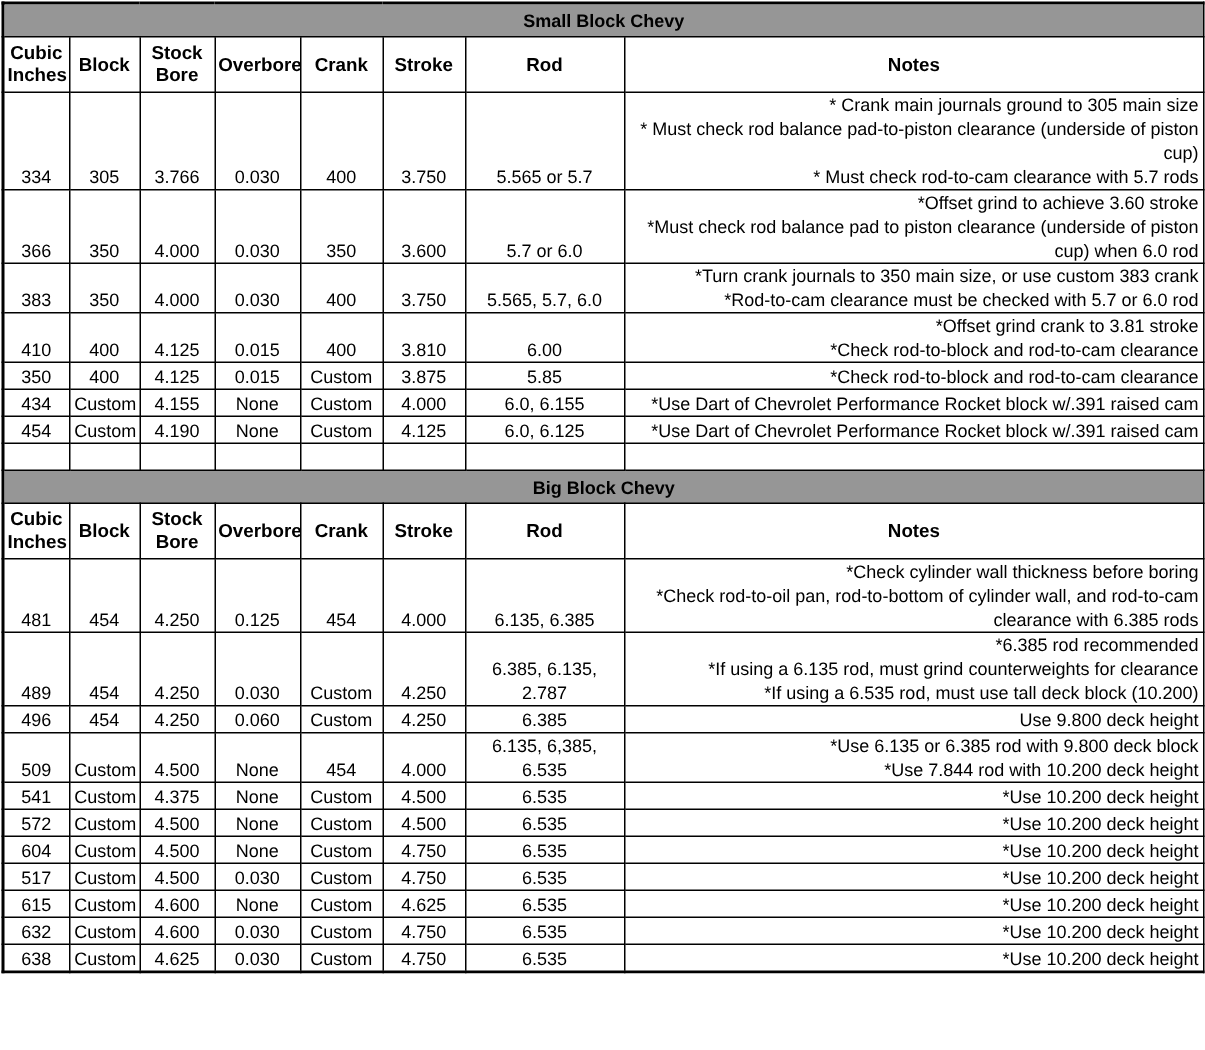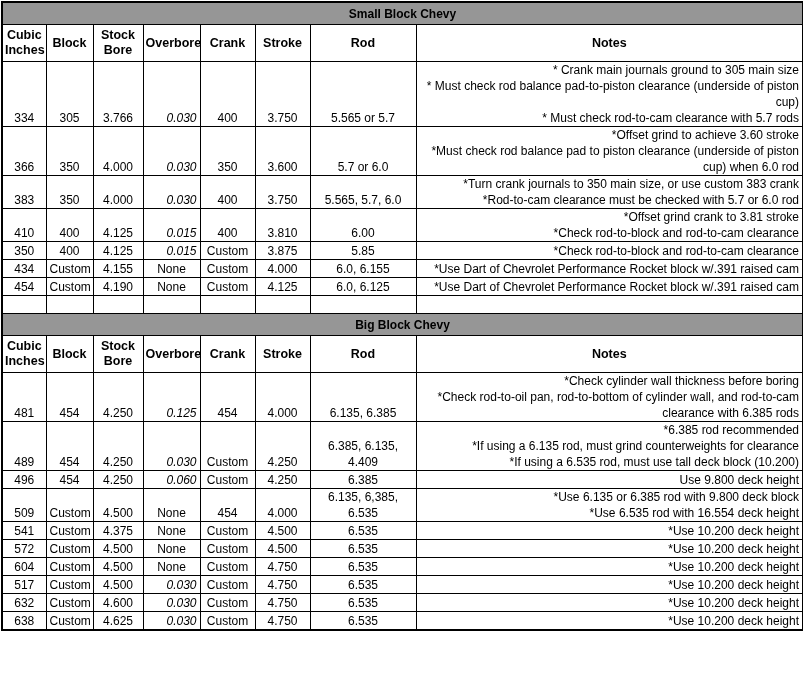--- a/index.html
+++ b/index.html
@@ -46,21 +46,21 @@
     height: 36px;
     padding: 0 2px;
     line-height: 15px;
   }
   
   tr.row td {
     height: 17px;
     vertical-align: bottom;
   }
   td.c-center { text-align: center; }
-  td.c-right  { text-align: right; font-style: italic; }
+  td.c-right  { text-align: center; }
   td.cell-notes { text-align: right; }
   td.cell-notes .note-line { line-height: 16px; }
   tr.empty td { height: 17px; }
 </style>
 </head>
 <body>
 
 <div class="sheet">
   <table class="grid">
     <colgroup>
@@ -212,21 +212,21 @@
             <div class="note-line">*Check rod-to-oil pan, rod-to-bottom of cylinder wall, and rod-to-cam clearance with 6.385 rods</div>
           </td>
         </tr>
         <tr class="row">
           <td class="c-center">489</td>
           <td class="c-center">454</td>
           <td class="c-center">4.250</td>
           <td class="c-right">0.030</td>
           <td class="c-center">Custom</td>
           <td class="c-center">4.250</td>
-          <td class="c-center">6.385, 6.135, 4.409</td>
+          <td class="c-center">6.385, 6.135, 2.787</td>
           <td class="cell-notes">
             <div class="note-line">*6.385 rod recommended</div>
             <div class="note-line">*If using a 6.135 rod, must grind counterweights for clearance</div>
             <div class="note-line">*If using a 6.535 rod, must use tall deck block (10.200)</div>
           </td>
         </tr>
         <tr class="row">
           <td class="c-center">496</td>
           <td class="c-center">454</td>
           <td class="c-center">4.250</td>
@@ -241,21 +241,21 @@
         <tr class="row">
           <td class="c-center">509</td>
           <td class="c-center">Custom</td>
           <td class="c-center">4.500</td>
           <td class="c-center">None</td>
           <td class="c-center">454</td>
           <td class="c-center">4.000</td>
           <td class="c-center">6.135, 6,385, 6.535</td>
           <td class="cell-notes">
             <div class="note-line">*Use 6.135 or 6.385 rod with 9.800 deck block</div>
-            <div class="note-line">*Use 6.535 rod with 16.554 deck height</div>
+            <div class="note-line">*Use 7.844 rod with 10.200 deck height</div>
           </td>
         </tr>
         <tr class="row">
           <td class="c-center">541</td>
           <td class="c-center">Custom</td>
           <td class="c-center">4.375</td>
           <td class="c-center">None</td>
           <td class="c-center">Custom</td>
           <td class="c-center">4.500</td>
           <td class="c-center">6.535</td>
@@ -287,20 +287,32 @@
             <div class="note-line">*Use 10.200 deck height</div>
           </td>
         </tr>
         <tr class="row">
           <td class="c-center">517</td>
           <td class="c-center">Custom</td>
           <td class="c-center">4.500</td>
           <td class="c-right">0.030</td>
           <td class="c-center">Custom</td>
           <td class="c-center">4.750</td>
+          <td class="c-center">6.535</td>
+          <td class="cell-notes">
+            <div class="note-line">*Use 10.200 deck height</div>
+          </td>
+        </tr>
+        <tr class="row">
+          <td class="c-center">615</td>
+          <td class="c-center">Custom</td>
+          <td class="c-center">4.600</td>
+          <td class="c-center">None</td>
+          <td class="c-center">Custom</td>
+          <td class="c-center">4.625</td>
           <td class="c-center">6.535</td>
           <td class="cell-notes">
             <div class="note-line">*Use 10.200 deck height</div>
           </td>
         </tr>
         <tr class="row">
           <td class="c-center">632</td>
           <td class="c-center">Custom</td>
           <td class="c-center">4.600</td>
           <td class="c-right">0.030</td>

